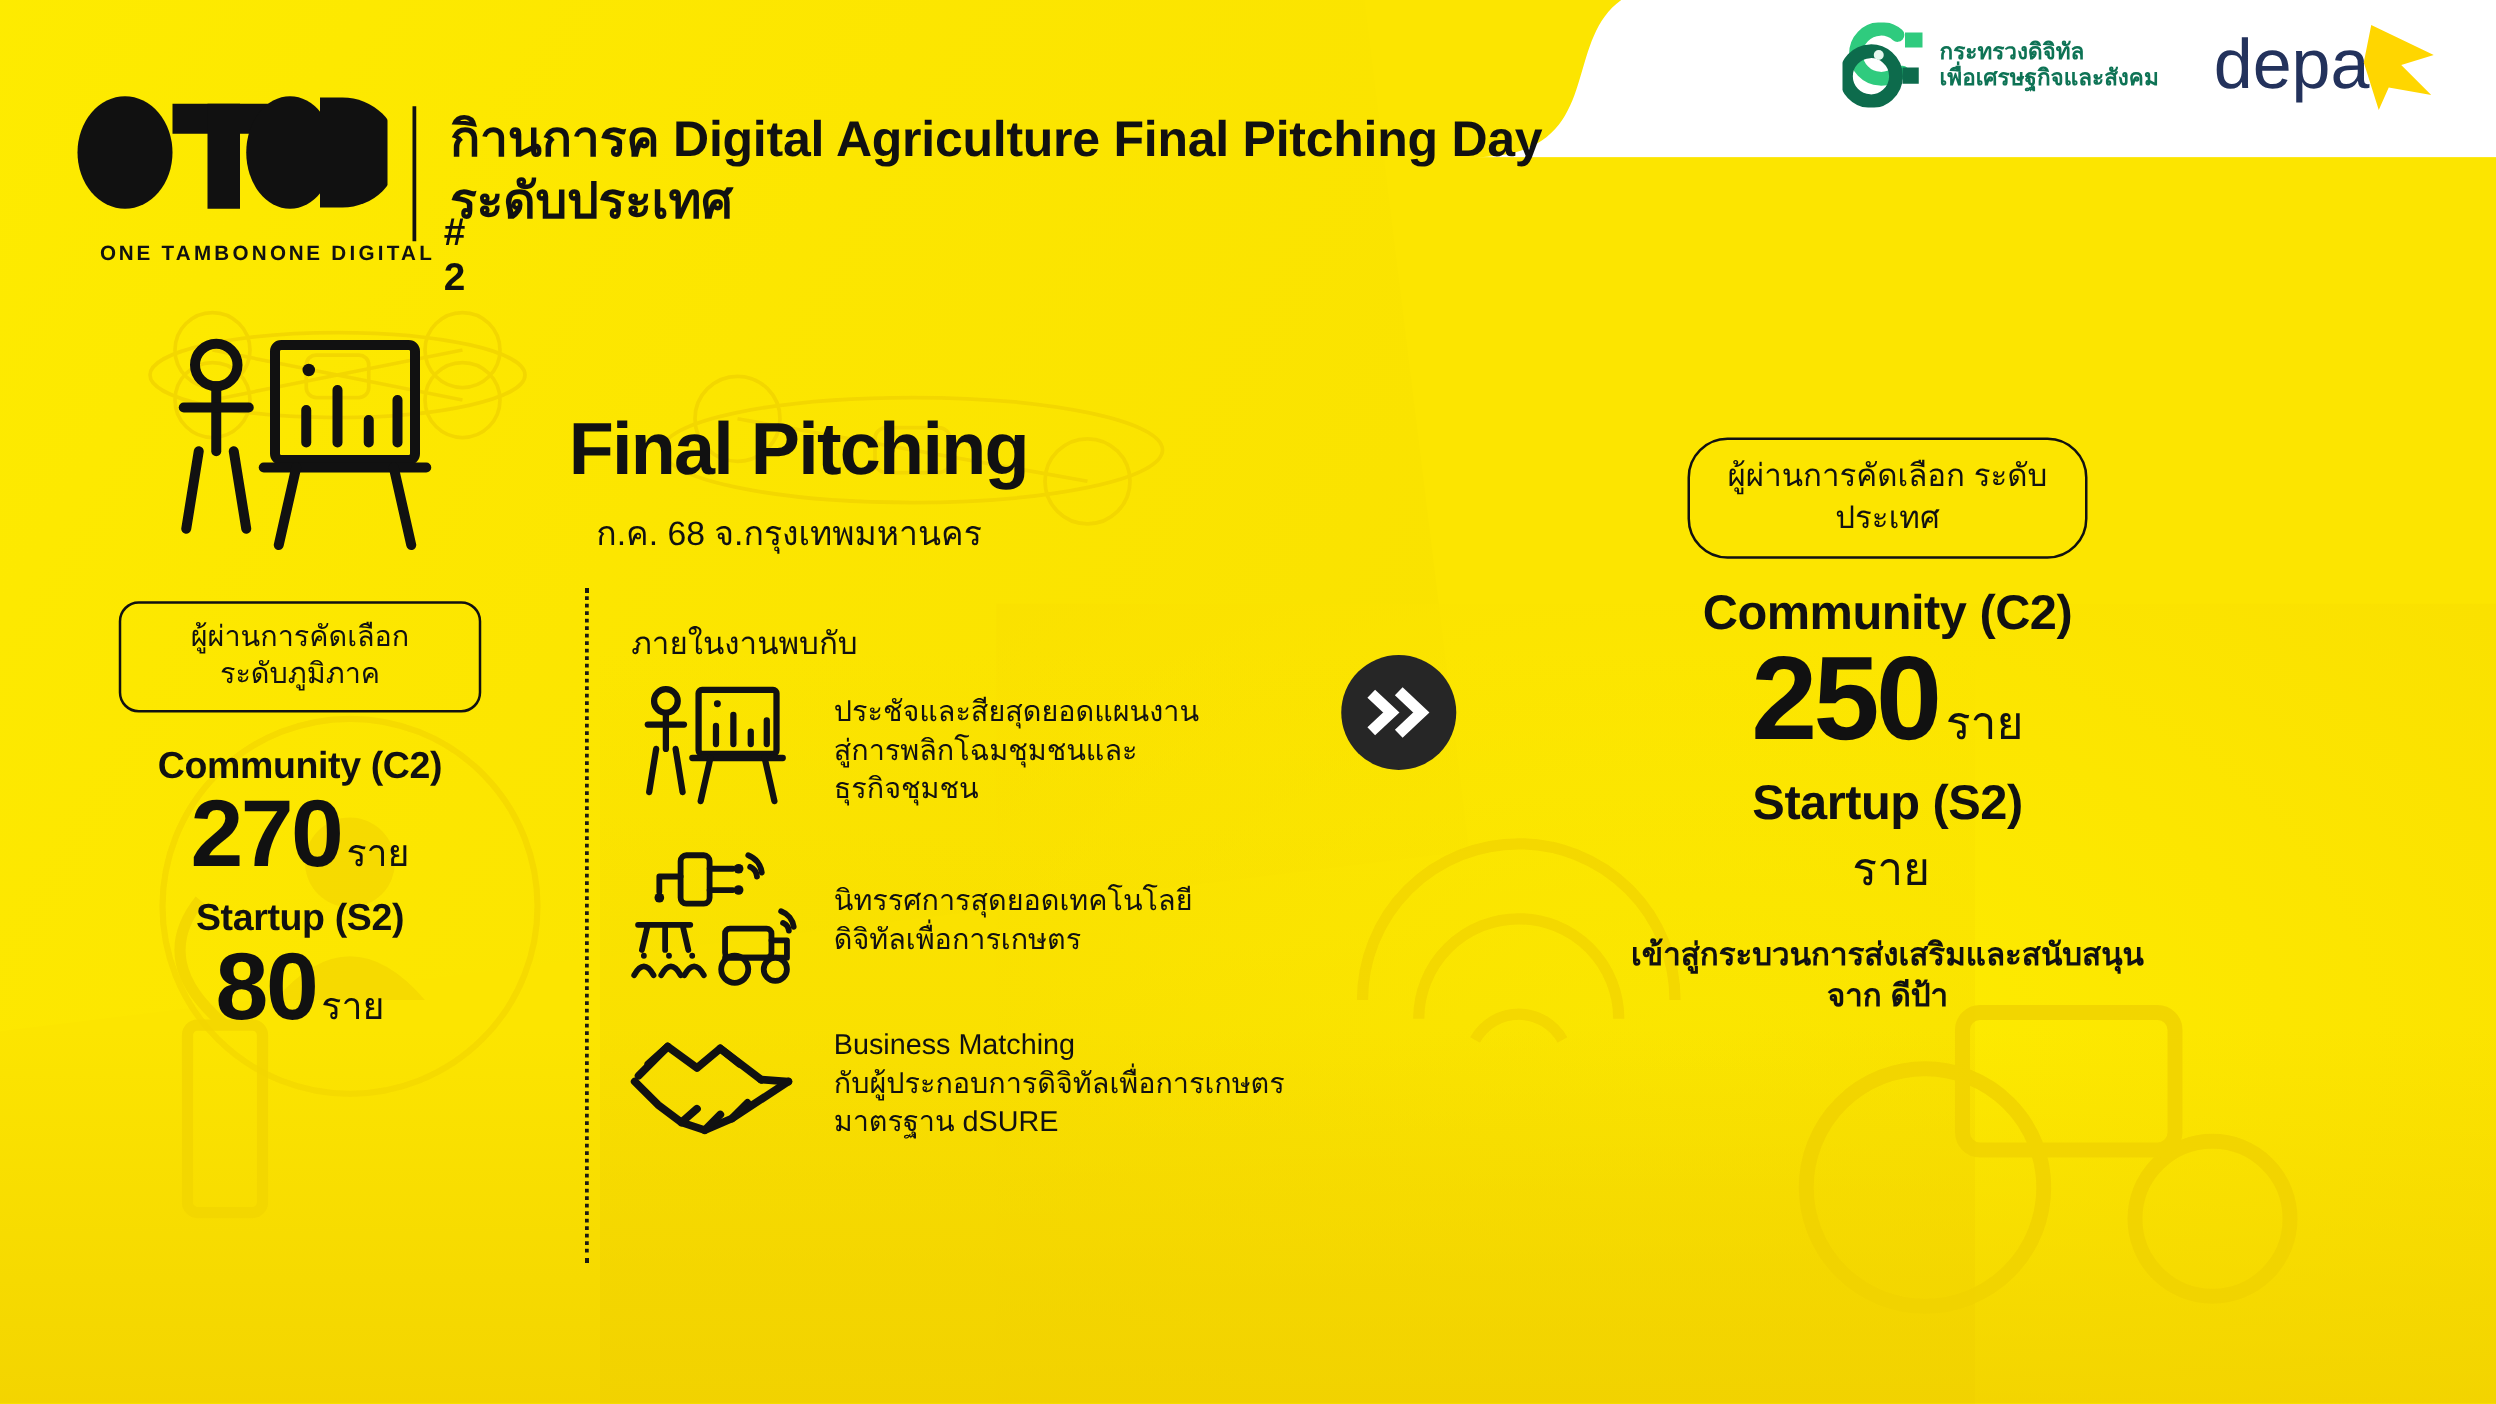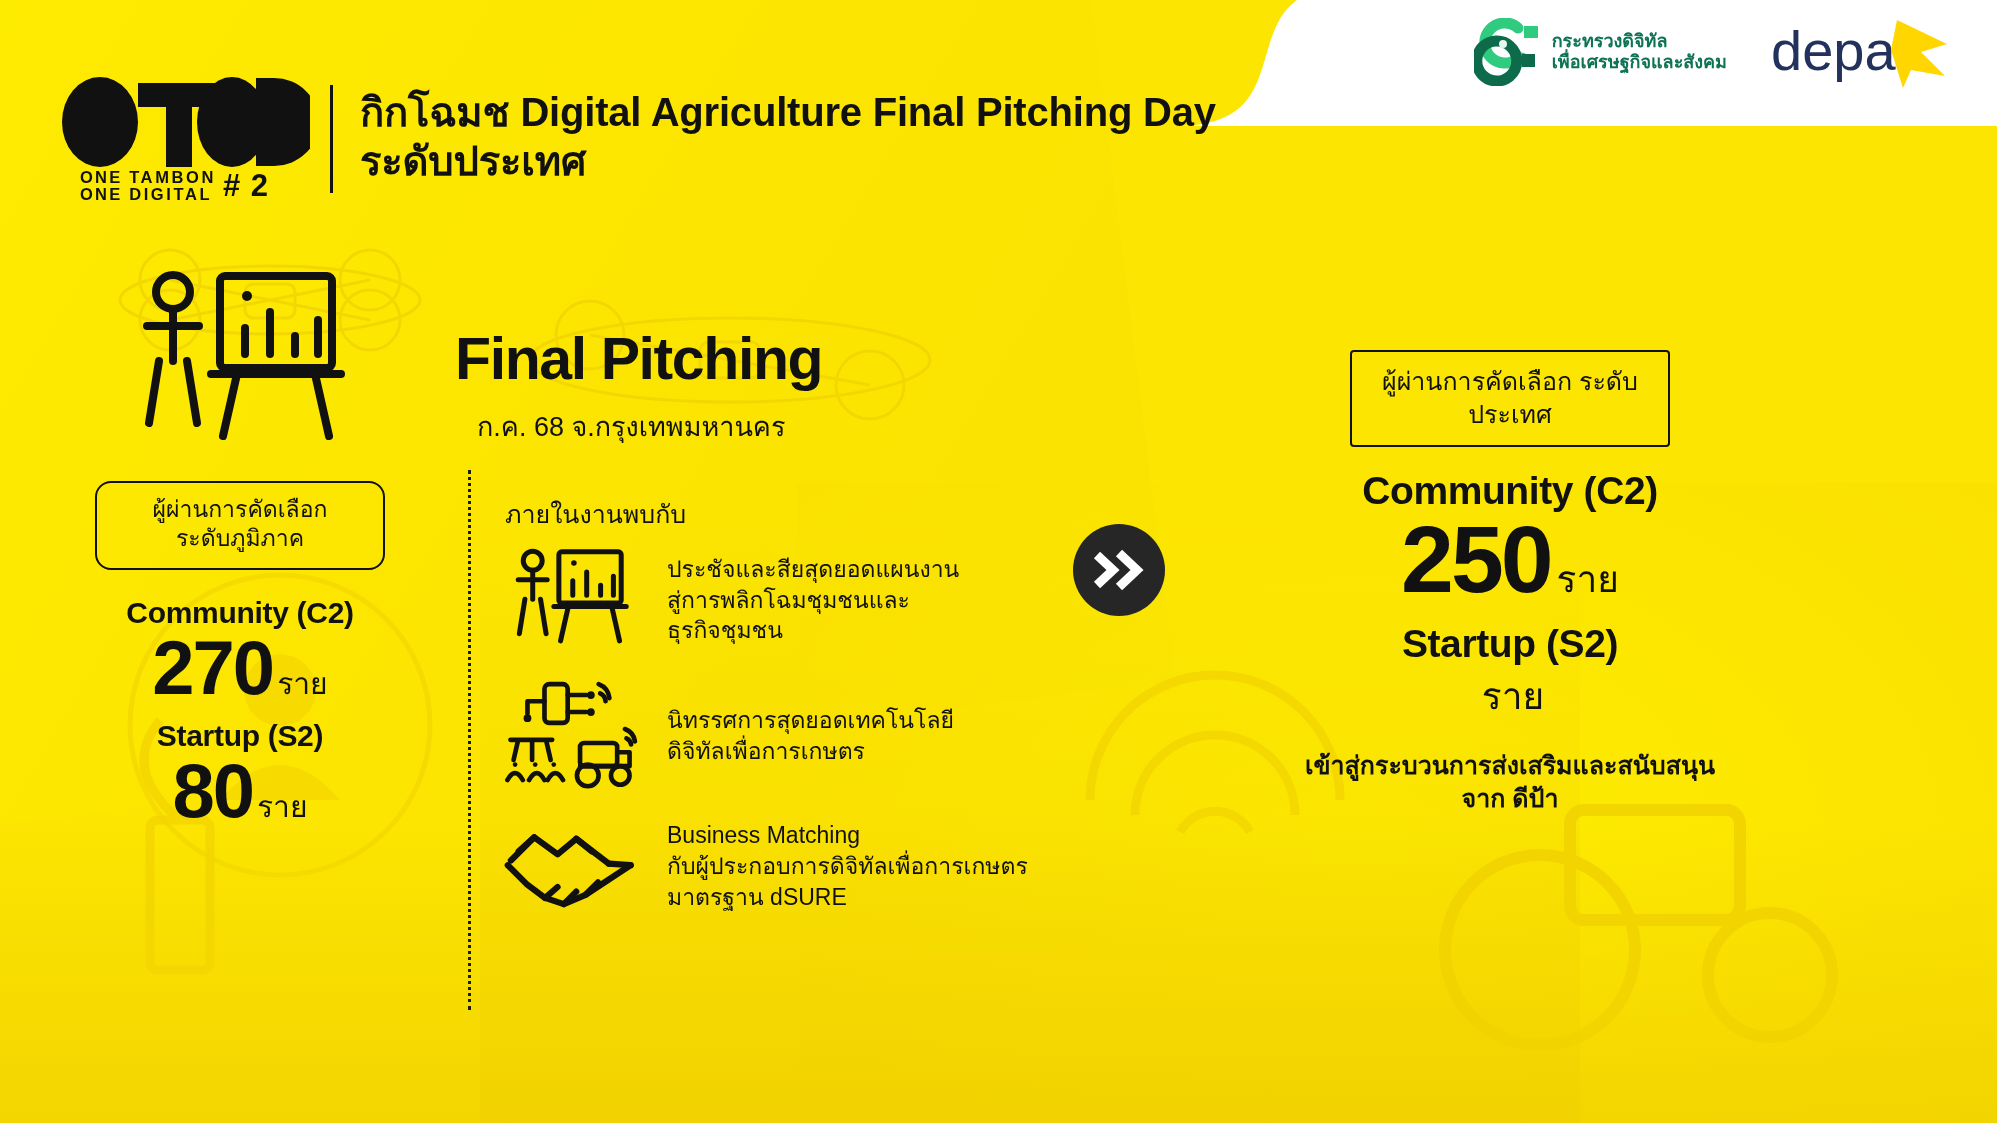--- a/index.html
+++ b/index.html
@@ -46,21 +46,21 @@
 
   
   .swoosh{
     position:absolute; top:0; right:0; width:860px; height:126px;
     overflow:hidden; pointer-events:none;
   }
   
   .otod{ position:absolute; left:60px; top:76px; width:250px; }
   .otod-mark{ display:block; }
   .otod-sub{ position:absolute; left:20px; top:92px; display:flex; align-items:center; }
-  .otod-sub-lines{ display:flex; flex-direction:column; line-height:1.06; }
+  .otod-sub-lines{ display:flex; line-height:1.06;text-align:center; }
   .otod-sub-lines span{
     font-size:16.5px; font-weight:700; letter-spacing:2.2px; color:#111;
     white-space:nowrap;
   }
   .otod-sub-lines span b{ font-weight:900; letter-spacing:2.6px; }
   .otod-hash{
     font-size:31px; font-weight:900; color:#111; margin-left:7px; letter-spacing:1px;
   }
   
   .head-rule{
@@ -113,21 +113,21 @@
   .arrow-badge{
     position:absolute; left:1073px; top:524px; width:92px; height:92px;
     border-radius:50%; background:#262626;
     display:flex; align-items:center; justify-content:center;
   }
 
   
   .col-right{ position:absolute; left:1280px; top:350px; width:460px; text-align:center; }
   .pill-r{
     margin:0 auto; width:320px; padding:13px 10px 15px;
-    border:2.5px solid #111; border-radius:4px;
+    border:2.5px solid #111; border-radius:32px;
     font-size:25px; line-height:1.3; color:#111; font-weight:500;
   }
   .stat-label-r{ font-size:39px; font-weight:900; color:#111; letter-spacing:-.4px; }
   .stat-num-r{ font-size:95px; font-weight:900; color:#111; line-height:.98; letter-spacing:-3px; }
   .stat-unit-r{ font-size:37px; font-weight:500; color:#111; margin-left:6px; }
   .foot-note{ margin-top:24px; font-size:25px; font-weight:700; color:#111; line-height:1.3; }
   .foot-note span{ display:block; }
 </style>
 </head>
 <body>
@@ -194,21 +194,21 @@
       <div class="otod-sub-lines">
         <span><span>ONE</span>&nbsp;<b>TAMBON</b></span>
         <span><span>ONE</span>&nbsp;<b>DIGITAL</b></span>
       </div>
       <div class="otod-hash"># 2</div>
     </div>
   </div>
 
   <div class="head-rule"></div>
   <div class="head-title">
-    <span>กิกโฉมช Digital Agriculture Final Pitching Day</span>
+    <span>กิานการค Digital Agriculture Final Pitching Day</span>
     <span class="l2">ระดับประเทศ</span>
   </div>
 
   <div class="logos">
     <div class="mdes">
       <svg width="78" height="68" viewBox="0 0 78 68">
         <path d="M44 10 a20 20 0 1 0 0 30 h4" stroke="#2FCB7E" stroke-width="11" fill="none" stroke-linecap="round"></path>
         <path d="M36 28 a20 20 0 1 0 0 30 a20 20 0 0 0 0 -30" stroke="#0D6B4C" stroke-width="11" fill="none" stroke-linecap="round"></path>
         <rect x="50" y="8" width="14" height="12" fill="#2FCB7E"></rect>
         <rect x="48" y="36" width="13" height="13" fill="#0D6B4C"></rect>

